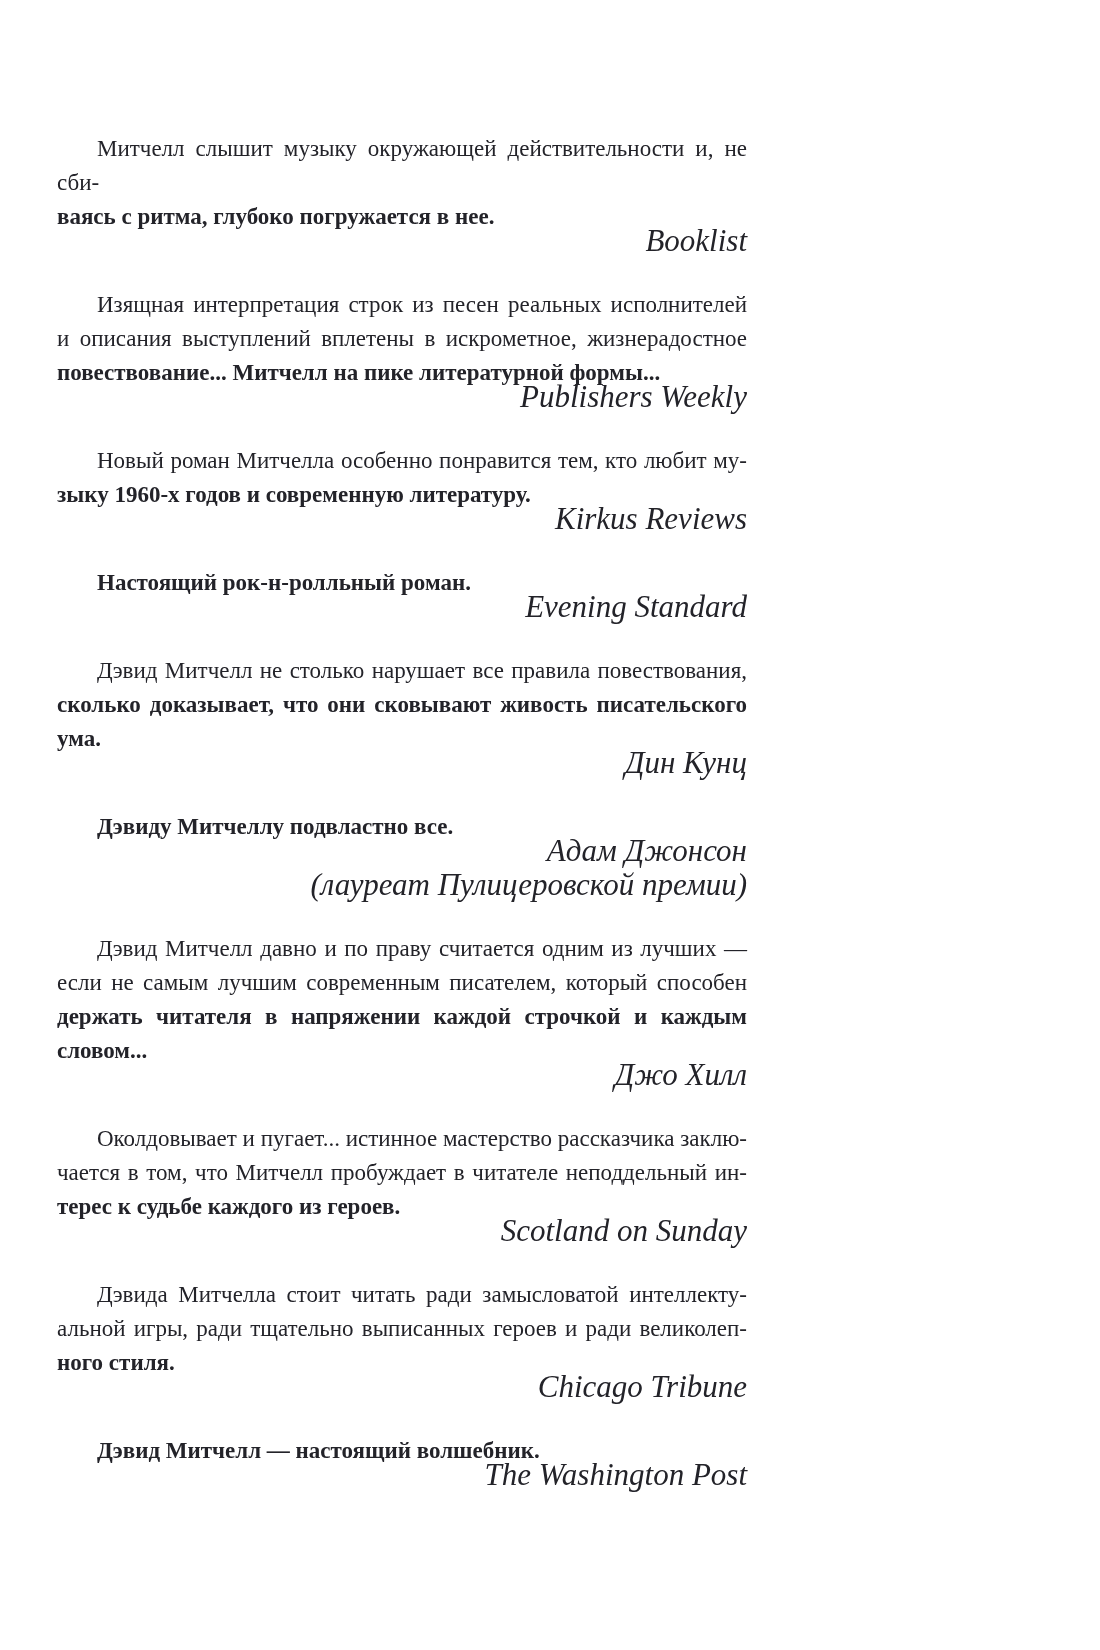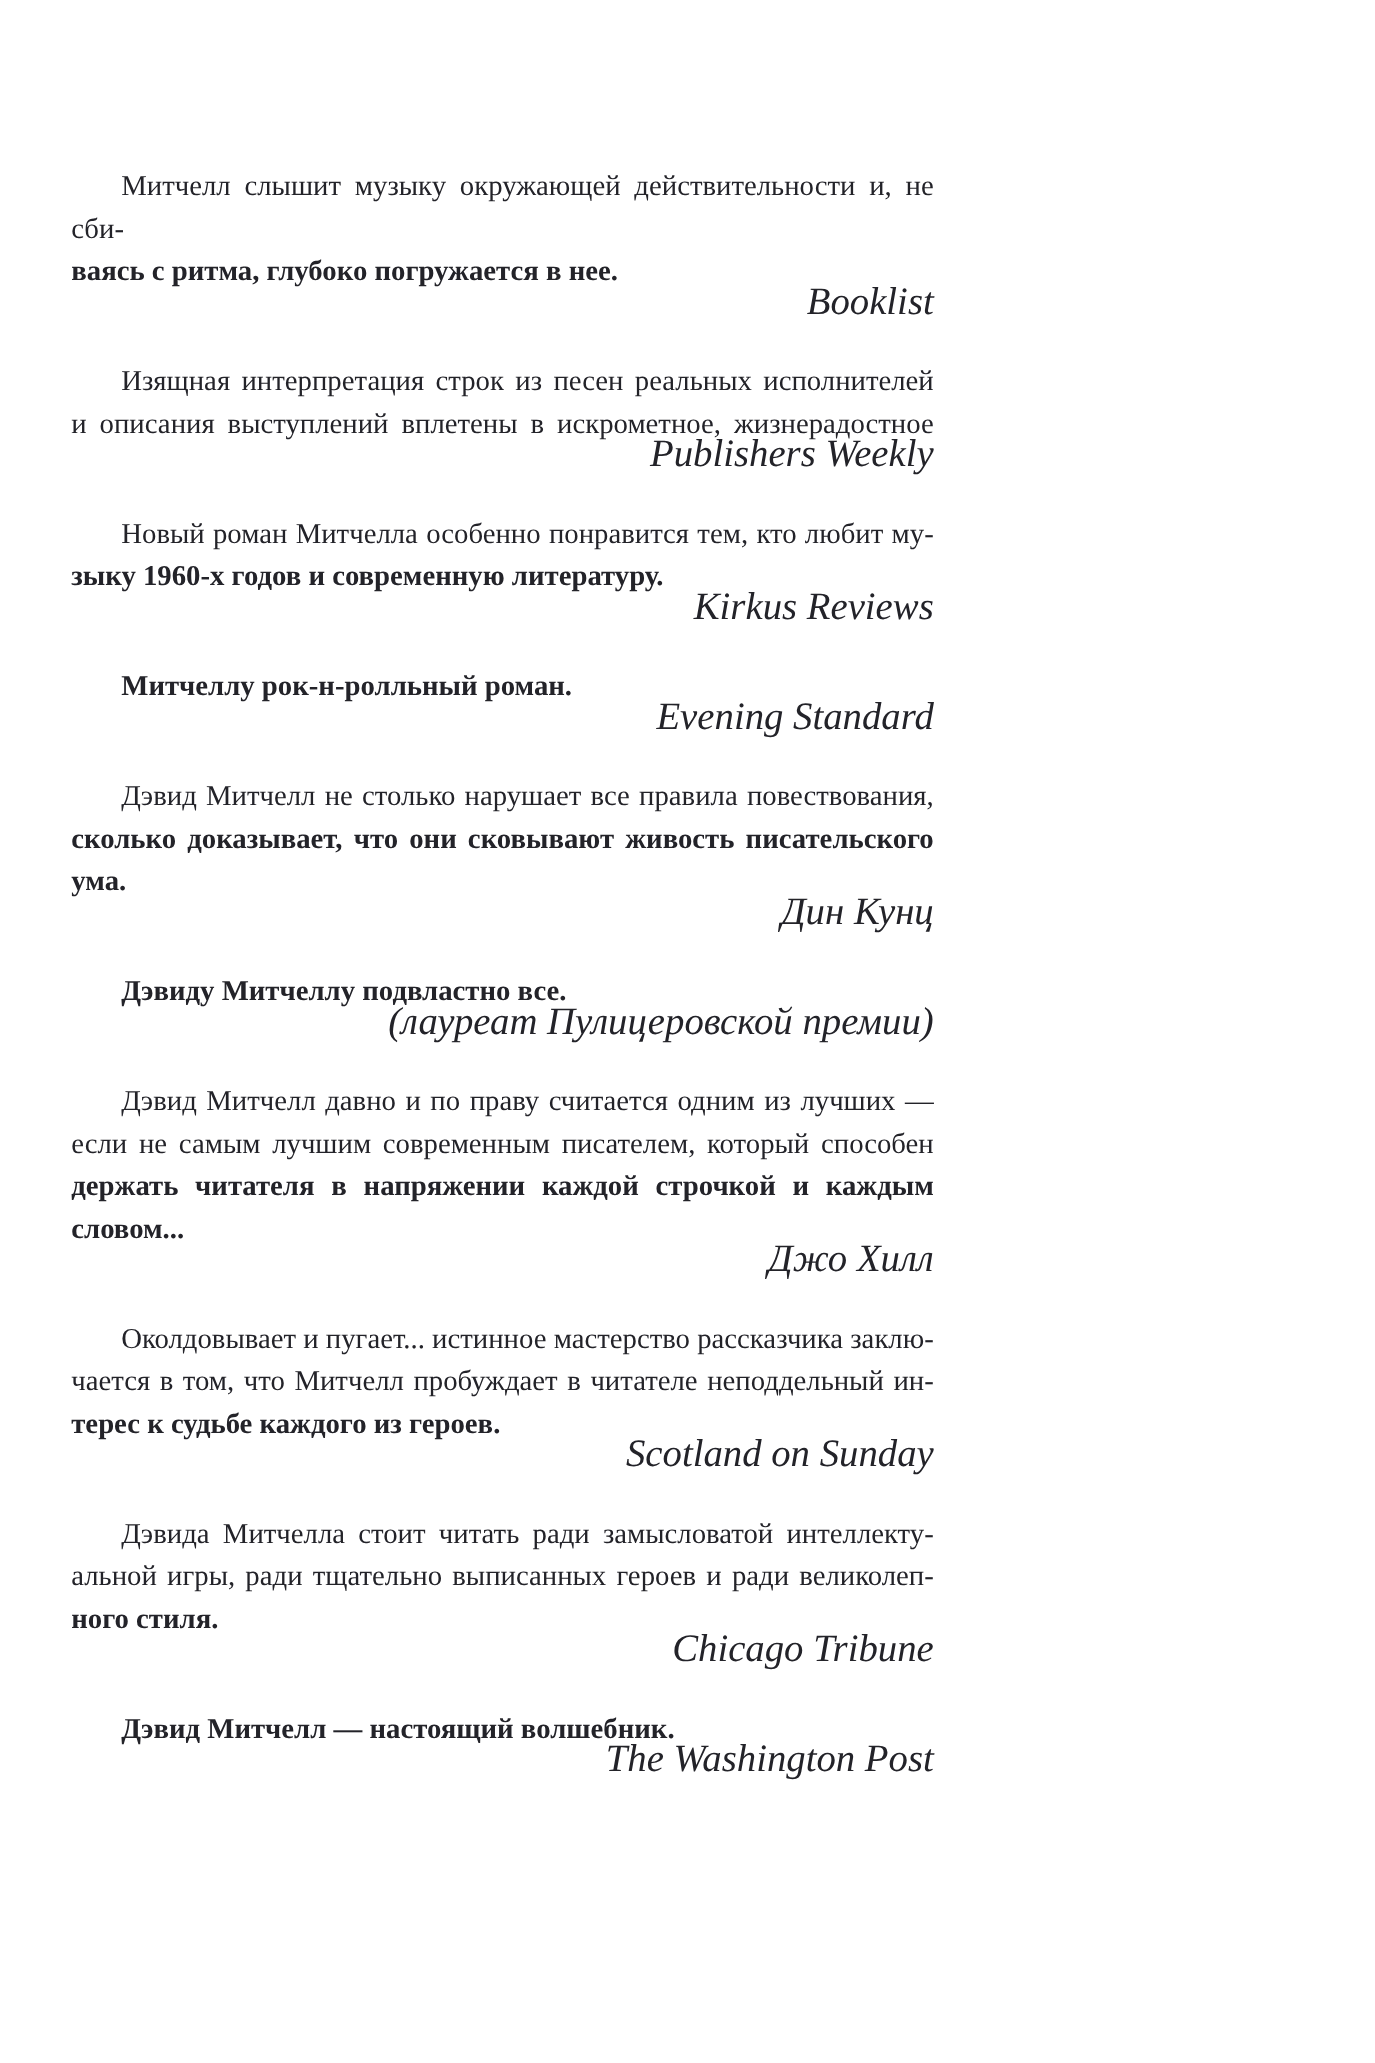--- a/index.html
+++ b/index.html
@@ -57,42 +57,44 @@
 
   <section class="quote-block">
     <div class="quote-line first">Митчелл слышит музыку окружающей действительности и, не сби-</div>
     <div class="quote-line last">ваясь с ритма, глубоко погружается в нее.</div>
     <div class="attribution">Booklist</div>
   </section>
 
   <section class="quote-block">
     <div class="quote-line first">Изящная интерпретация строк из песен реальных исполнителей</div>
     <div class="quote-line">и описания выступлений вплетены в искрометное, жизнерадостное</div>
+    <div class="quote-line last">повествование... Митчелл на пике литературной формы...</div>
     <div class="attribution">Publishers Weekly</div>
   </section>
 
   <section class="quote-block">
     <div class="quote-line first">Новый роман Митчелла особенно понравится тем, кто любит му-</div>
     <div class="quote-line last">зыку 1960-х годов и современную литературу.</div>
     <div class="attribution">Kirkus Reviews</div>
   </section>
 
   <section class="quote-block">
-    <div class="quote-line first last">Митчеллу рок-н-ролльный роман.</div>
+    <div class="quote-line first last">Настоящий рок-н-ролльный роман.</div>
     <div class="attribution">Evening Standard</div>
   </section>
 
   <section class="quote-block">
     <div class="quote-line first">Дэвид Митчелл не столько нарушает все правила повествования,</div>
     <div class="quote-line last">сколько доказывает, что они сковывают живость писательского ума.</div>
     <div class="attribution">Дин Кунц</div>
   </section>
 
   <section class="quote-block">
     <div class="quote-line first last">Дэвиду Митчеллу подвластно все.</div>
+    <div class="attribution">Адам Джонсон</div>
     <div class="attribution">(лауреат Пулицеровской премии)</div>
   </section>
 
   <section class="quote-block">
     <div class="quote-line first">Дэвид Митчелл давно и по праву считается одним из лучших —</div>
     <div class="quote-line">если не самым лучшим современным писателем, который способен</div>
     <div class="quote-line last">держать читателя в напряжении каждой строчкой и каждым словом...</div>
     <div class="attribution">Джо Хилл</div>
   </section>
 

